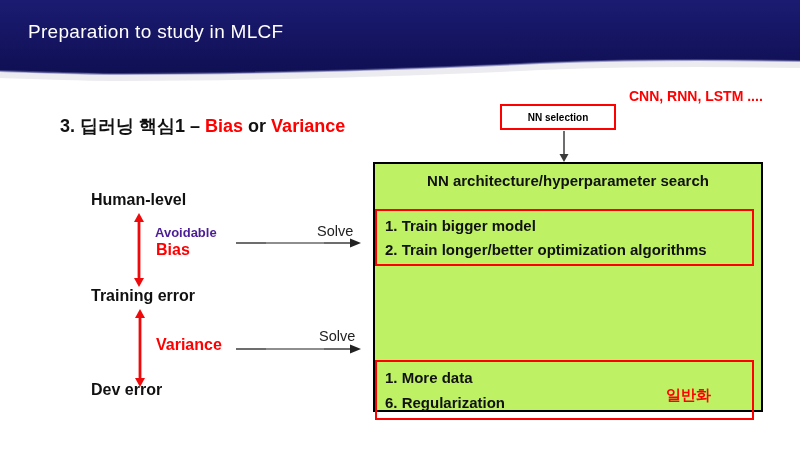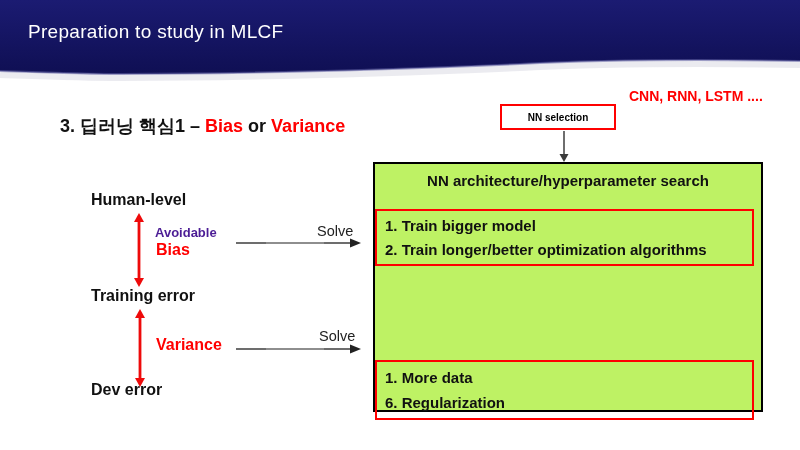--- a/index.html
+++ b/index.html
@@ -127,20 +127,21 @@
 
     <div class="red-box box-bias">
       <div class="item">1. Train bigger model</div>
       <div class="item">2. Train longer/better optimization algorithms</div>
     </div>
 
     <div class="red-box box-variance">
       <div class="item">1. More data</div>
       <div class="item">6. Regularization</div>
     </div>
+    <div class="ko-note ko-gen">일반화</div>
   </div>
 
   <div class="lvl lvl-training">Training error</div>
   <div class="lvl lvl-human">Human-level</div>
   <div class="lvl lvl-dev">Dev error</div>
 
   <svg class="abs" style="left:131px;top:212px;" width="16" height="76" viewBox="0 0 16 76" aria-hidden="true">
     <line x1="8" y1="8" x2="8" y2="68" stroke="#ee0a0a" stroke-width="2.8"></line>
     <polygon points="3,10 13,10 8,1" fill="#ee0a0a"></polygon>
     <polygon points="3,66 13,66 8,75" fill="#ee0a0a"></polygon>

